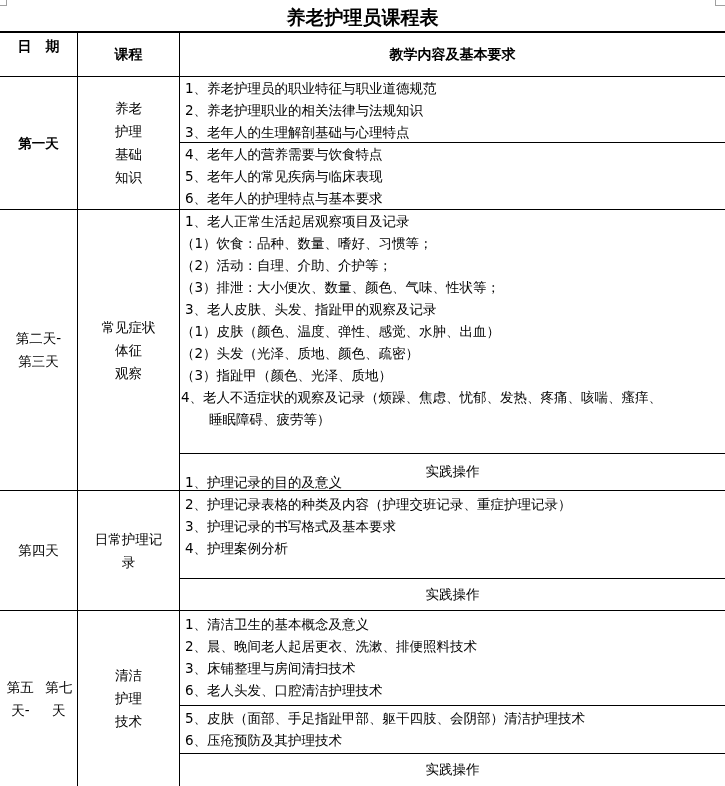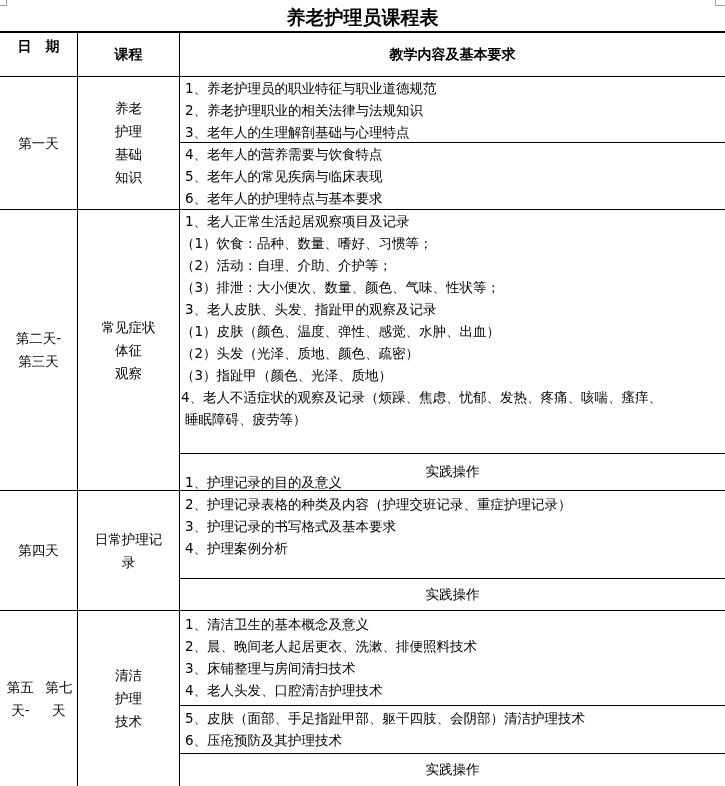--- a/index.html
+++ b/index.html
@@ -45,21 +45,21 @@
   <div class="hline sub" style="top:705px;"></div>
   <div class="hline sub" style="top:753px;"></div>
 
   <div class="vline" style="left:77px; top:32px; height:754px;"></div>
   <div class="vline" style="left:179px; top:32px; height:754px;"></div>
 
   <div class="cell hdr" style="left:0; top:32px; width:77px; height:28px;">日　期</div>
   <div class="cell hdr" style="left:78px; top:32px; width:101px; height:44px;">课程</div>
   <div class="cell hdr" style="left:180px; top:32px; width:545px; height:44px;">教学内容及基本要求</div>
 
-  <div class="cell" style="left:0; top:77px; width:77px; height:132px;">第一天</div>
+  <div class="cell" style="left:0; top:77px; width:77px; height:132px;font-weight:bold;">第一天</div>
   <div class="cell" style="left:78px; top:77px; width:101px; height:132px; flex-direction:column;">
     <span>养老</span>
     <span>护理</span>
     <span>基础</span>
     <span>知识</span>
   </div>
   <div class="lines" style="top:77px;">
     <span class="line">1、养老护理员的职业特征与职业道德规范</span>
     <span class="line">2、养老护理职业的相关法律与法规知识</span>
     <span class="line">3、老年人的生理解剖基础与心理特点</span>
@@ -82,21 +82,21 @@
   <div class="lines" style="top:210px; left:181px;">
     <span class="line" style="padding-left:4px;">1、老人正常生活起居观察项目及记录</span>
     <span class="line">（1）饮食：品种、数量、嗜好、习惯等；</span>
     <span class="line">（2）活动：自理、介助、介护等；</span>
     <span class="line">（3）排泄：大小便次、数量、颜色、气味、性状等；</span>
     <span class="line" style="padding-left:4px;">3、老人皮肤、头发、指趾甲的观察及记录</span>
     <span class="line">（1）皮肤（颜色、温度、弹性、感觉、水肿、出血）</span>
     <span class="line">（2）头发（光泽、质地、颜色、疏密）</span>
     <span class="line">（3）指趾甲（颜色、光泽、质地）</span>
     <span class="line" style="">4、老人不适症状的观察及记录（烦躁、焦虑、忧郁、发热、疼痛、咳喘、瘙痒、</span>
-    <span class="line" style="padding-left:4px;">睡眠障碍、疲劳等）</span>
+    <span class="line" style="padding-left:4px;margin-left:24px;">睡眠障碍、疲劳等）</span>
   </div>
   <div class="prac" style="top:454px; height:36px;">实践操作</div>
 
   <div class="cell" style="left:0; top:491px; width:77px; height:119px;">第四天</div>
   <div class="cell" style="left:78px; top:491px; width:101px; height:119px; flex-direction:column;">
     <span>日常护理记</span>
     <span>录</span>
   </div>
   <div class="lines" style="top:471px;">
     <span class="line">1、护理记录的目的及意义</span>
@@ -112,20 +112,20 @@
   </div>
   <div class="cell" style="left:78px; top:611px; width:101px; height:175px; flex-direction:column;">
     <span>清洁</span>
     <span>护理</span>
     <span>技术</span>
   </div>
   <div class="lines" style="top:613px;">
     <span class="line">1、清洁卫生的基本概念及意义</span>
     <span class="line">2、晨、晚间老人起居更衣、洗漱、排便照料技术</span>
     <span class="line">3、床铺整理与房间清扫技术</span>
-    <span class="line">4、老人头发、口腔清洁护理技术</span>
+    <span class="line">6、老人头发、口腔清洁护理技术</span>
   </div>
   <div class="lines" style="top:707px;">
     <span class="line">5、皮肤（面部、手足指趾甲部、躯干四肢、会阴部）清洁护理技术</span>
     <span class="line">6、压疮预防及其护理技术</span>
   </div>
   <div class="prac" style="top:754px; height:32px;">实践操作</div>
 </div>
 
 </body></html>

